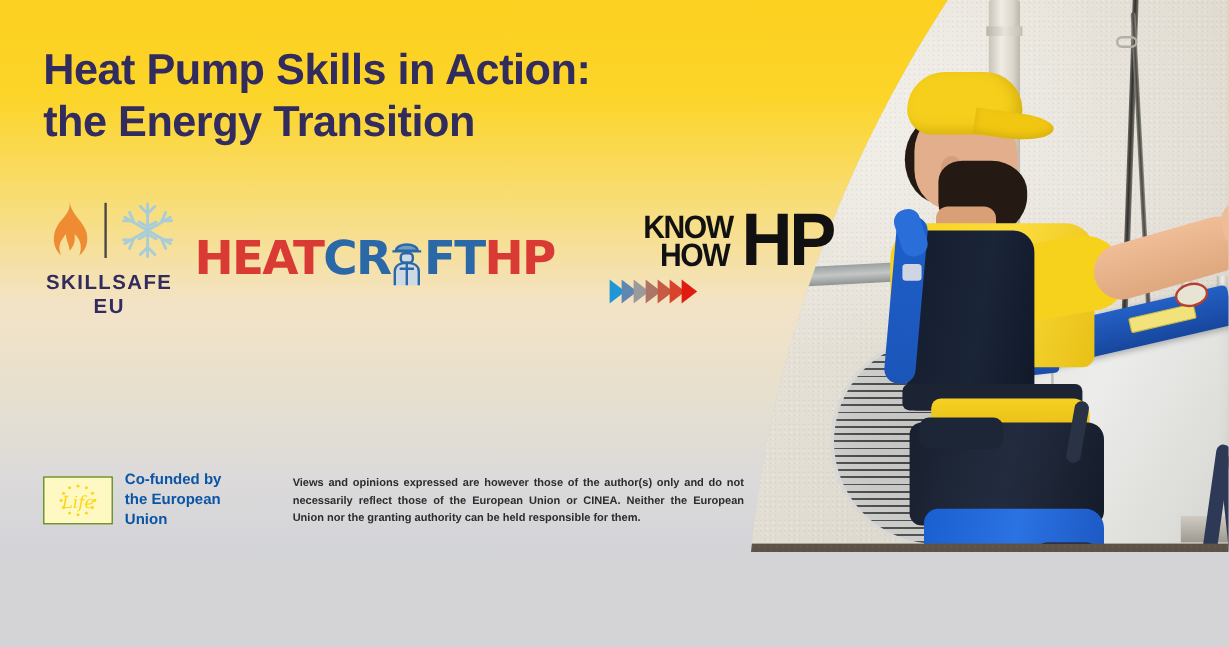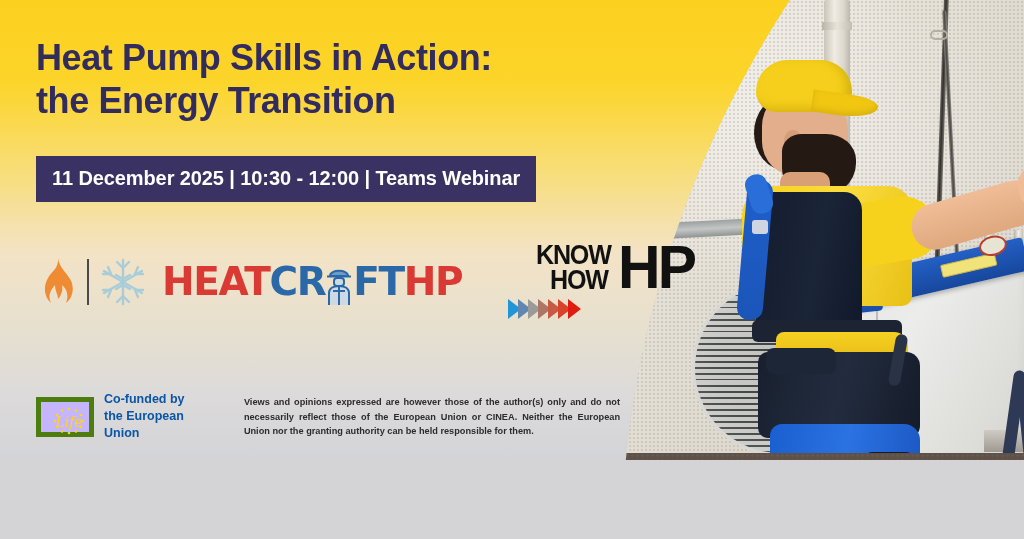--- a/index.html
+++ b/index.html
@@ -368,22 +368,22 @@
   .kh-arrows{ display:flex; margin-top:7px; margin-left:12px; }
   .kh-arrows i{ display:block; width:0;height:0; margin-right:-3px;
     border-top:10px solid transparent; border-bottom:10px solid transparent; }
   
   .footer{
     position:absolute; left:36px; bottom:18px;
     display:flex; align-items:center; gap:24px; width:584px;
   }
   .eu-logo{ display:flex; align-items:center; gap:10px; }
   .eu-flag{
-    width:58px; height:40px; background:#c4b5fd; position:relative;
-    border:5px solid #4d7c0f;
+    width:58px; height:40px; background:#fef9c3; position:relative;
+    border:1px solid #4d7c0f;
   }
   .eu-text{
     font-size:12.5px; font-weight:bold; color:#0b55a5; line-height:1.35;
   }
   .disclaimer{
     font-size:9.2px; line-height:1.55; color:#2c2c2c;
     text-align:justify; width:382px;font-weight:bold;
   }
 </style>
 </head>
@@ -471,21 +471,20 @@
     </div>
   </div>
 
   <div class="content">
 
     <h1 class="title">
       <span>Heat Pump Skills in Action:</span>
       <span>the Energy Transition</span>
     </h1>
 
-    <div class="date-bar">11 December 2025 | 10:30 - 12:00 | Teams Webinar</div>
 
     <div class="logos">
 
       <div class="skillsafe">
         <div class="ss-marks">
           <svg width="40" height="52" viewBox="0 0 40 52">
             <path d="M22 2 C 23 12, 16 15, 12 22 C 7 30, 8 41, 15 47 C 11 38, 16 33, 19 29 C 19 35, 22 38, 22 43 C 26 39, 27 33, 26 29 C 31 33, 33 40, 30 47 C 37 42, 39 31, 34 23 C 30 16, 23 11, 22 2 Z" fill="#ef8b33"></path>
           </svg>
           <span class="ss-divider"></span>
           <svg width="46" height="50" viewBox="0 0 46 50">
@@ -505,20 +504,21 @@
                 <line x1="11" y1="33" x2="8" y2="40"></line>
               <line x1="35" y1="17" x2="43" y2="17"></line>
                 <line x1="35" y1="17" x2="38" y2="10"></line>
               <line x1="23" y1="22" x2="16" y2="18"></line>
                 <line x1="23" y1="22" x2="30" y2="18"></line>
               <line x1="23" y1="28" x2="16" y2="32"></line>
                 <line x1="23" y1="28" x2="30" y2="32"></line>
             </g>
           </svg>
         </div>
+        <div class="ss-name">SKILLSAFE EU</div>
       </div>
 
       <div class="heatcraft">
         <span class="hc-red">HEAT</span>
         <span class="hc-blue">CR</span>
         <svg class="hc-icon" viewBox="0 0 32 42">
           <g fill="none" stroke="#2a68a8" stroke-width="2">
             <path d="M7 13 C7 6 25 6 25 13 Z" fill="#6f9cc4"></path>
             <line x1="4" y1="13.5" x2="28" y2="13.5"></line>
             <rect x="11" y="15" width="10" height="8" rx="3" fill="#cfd9e4"></rect>

